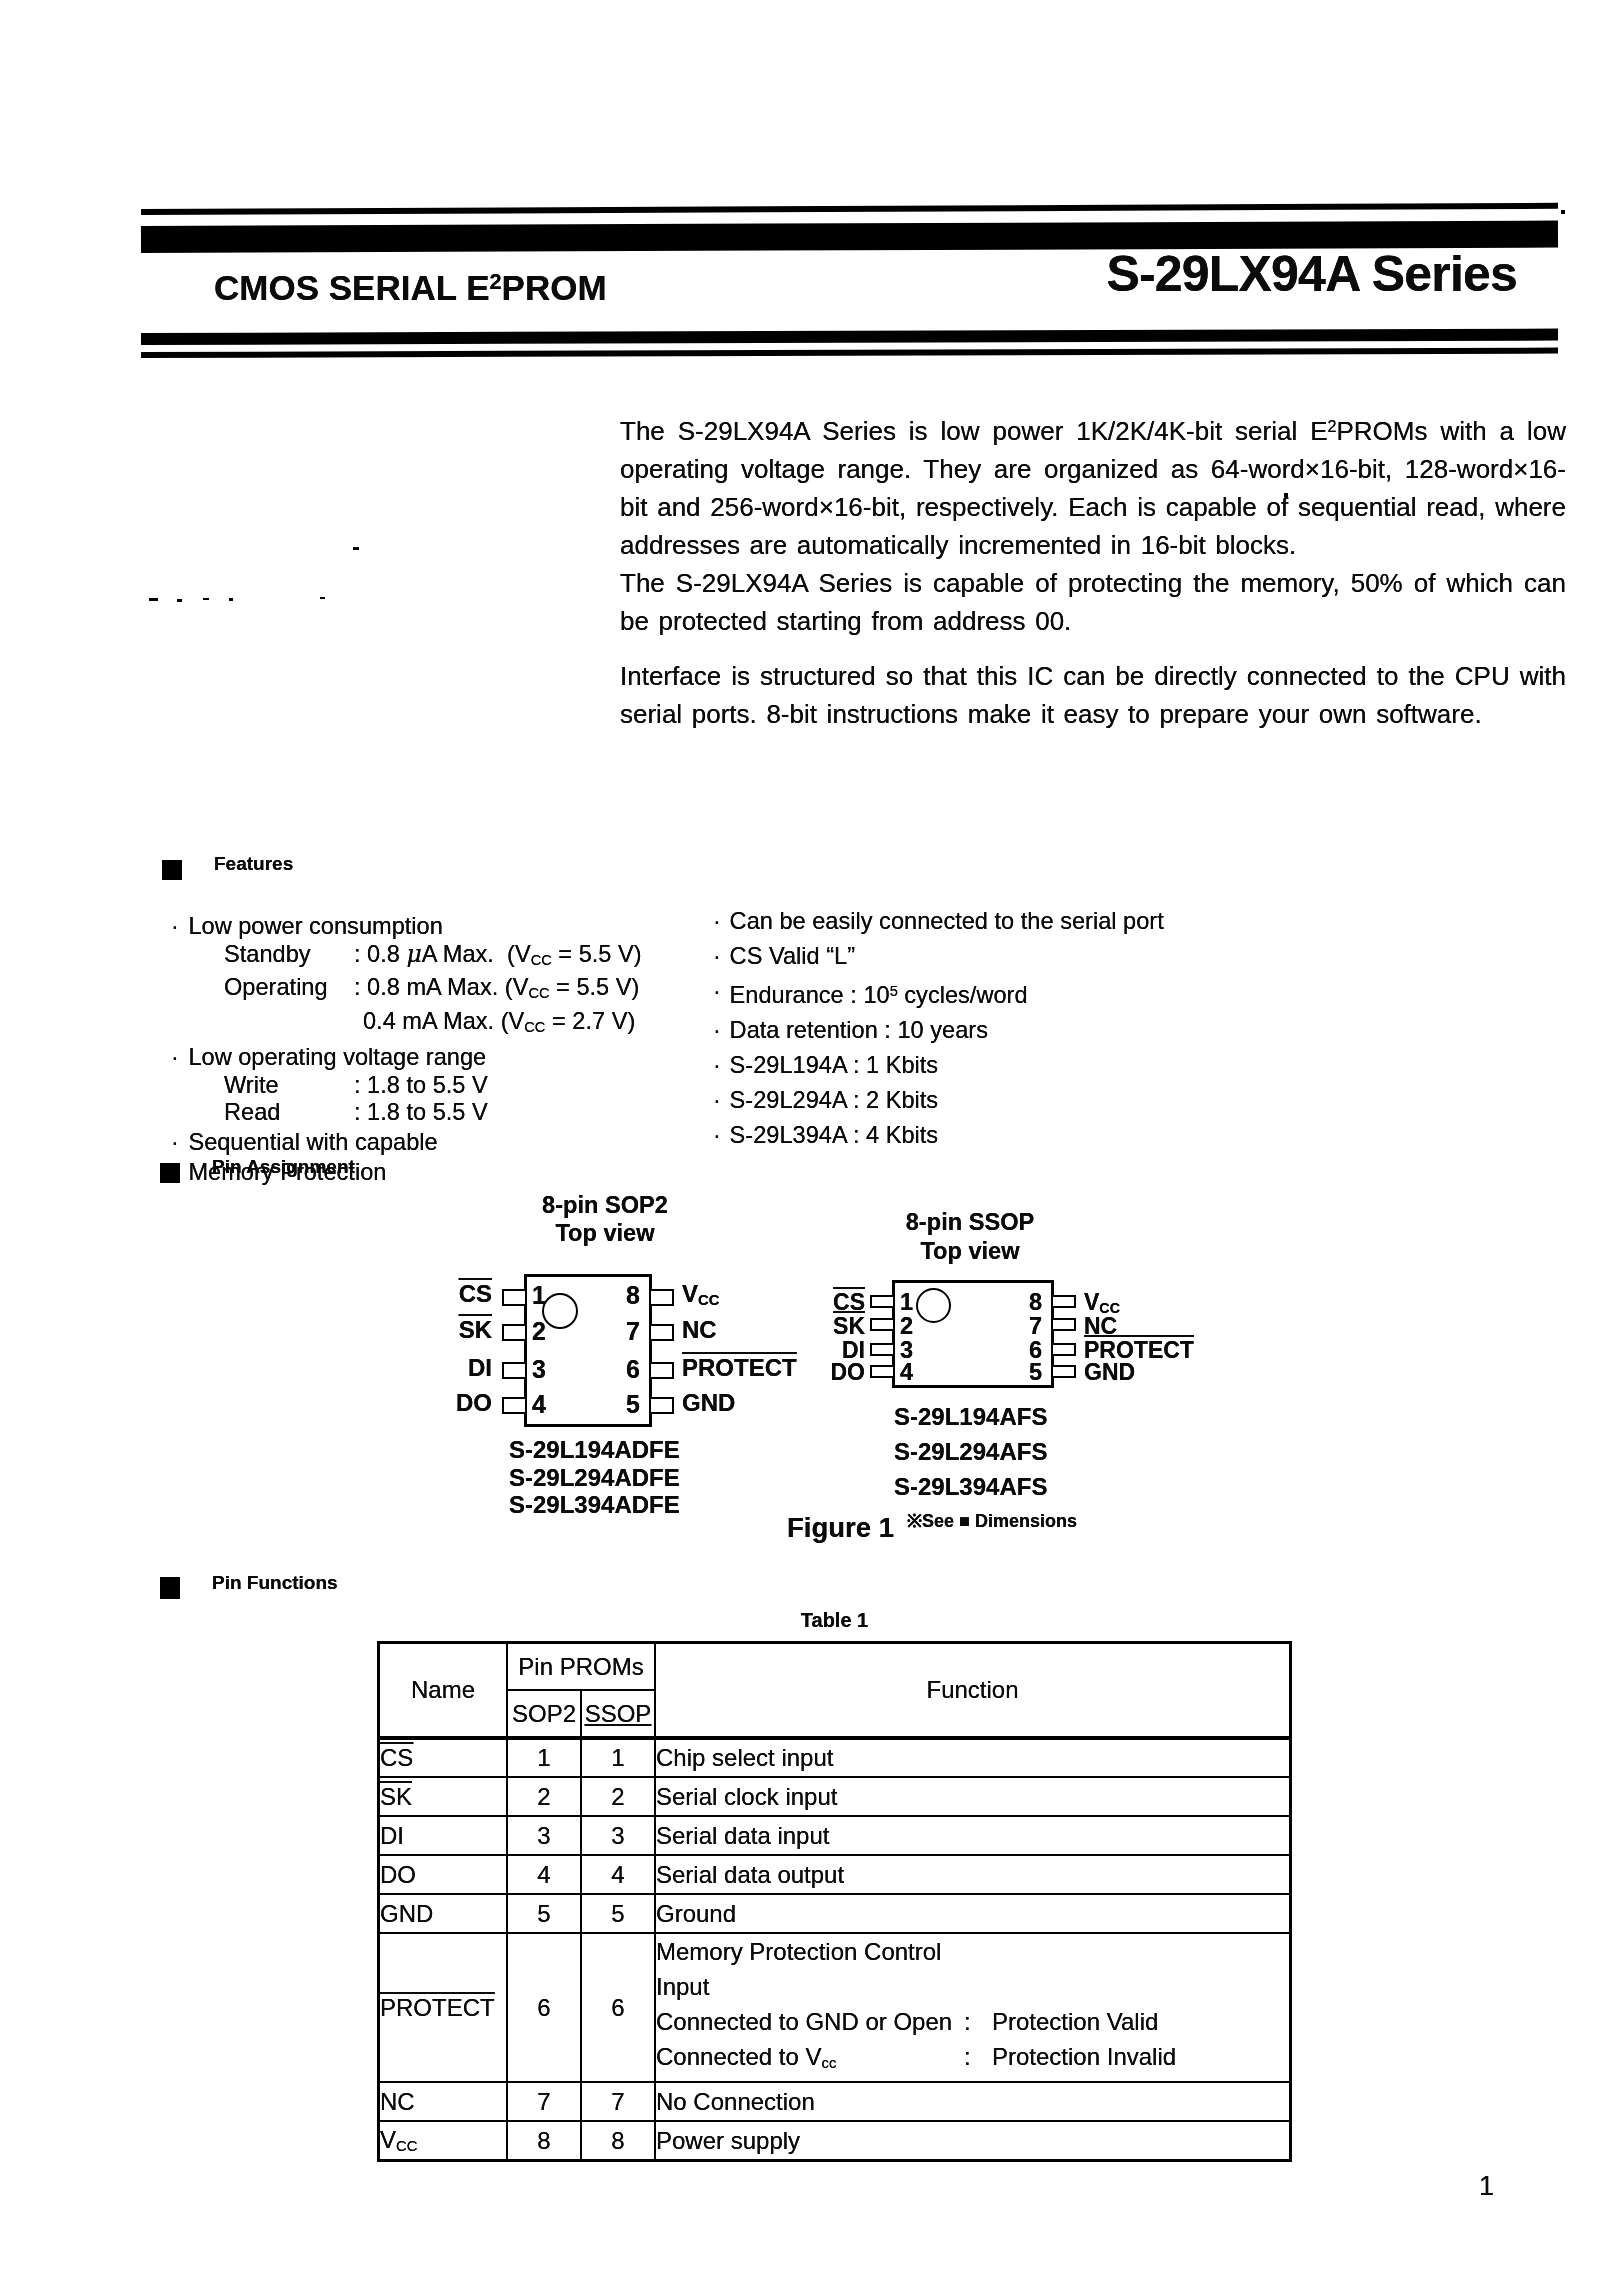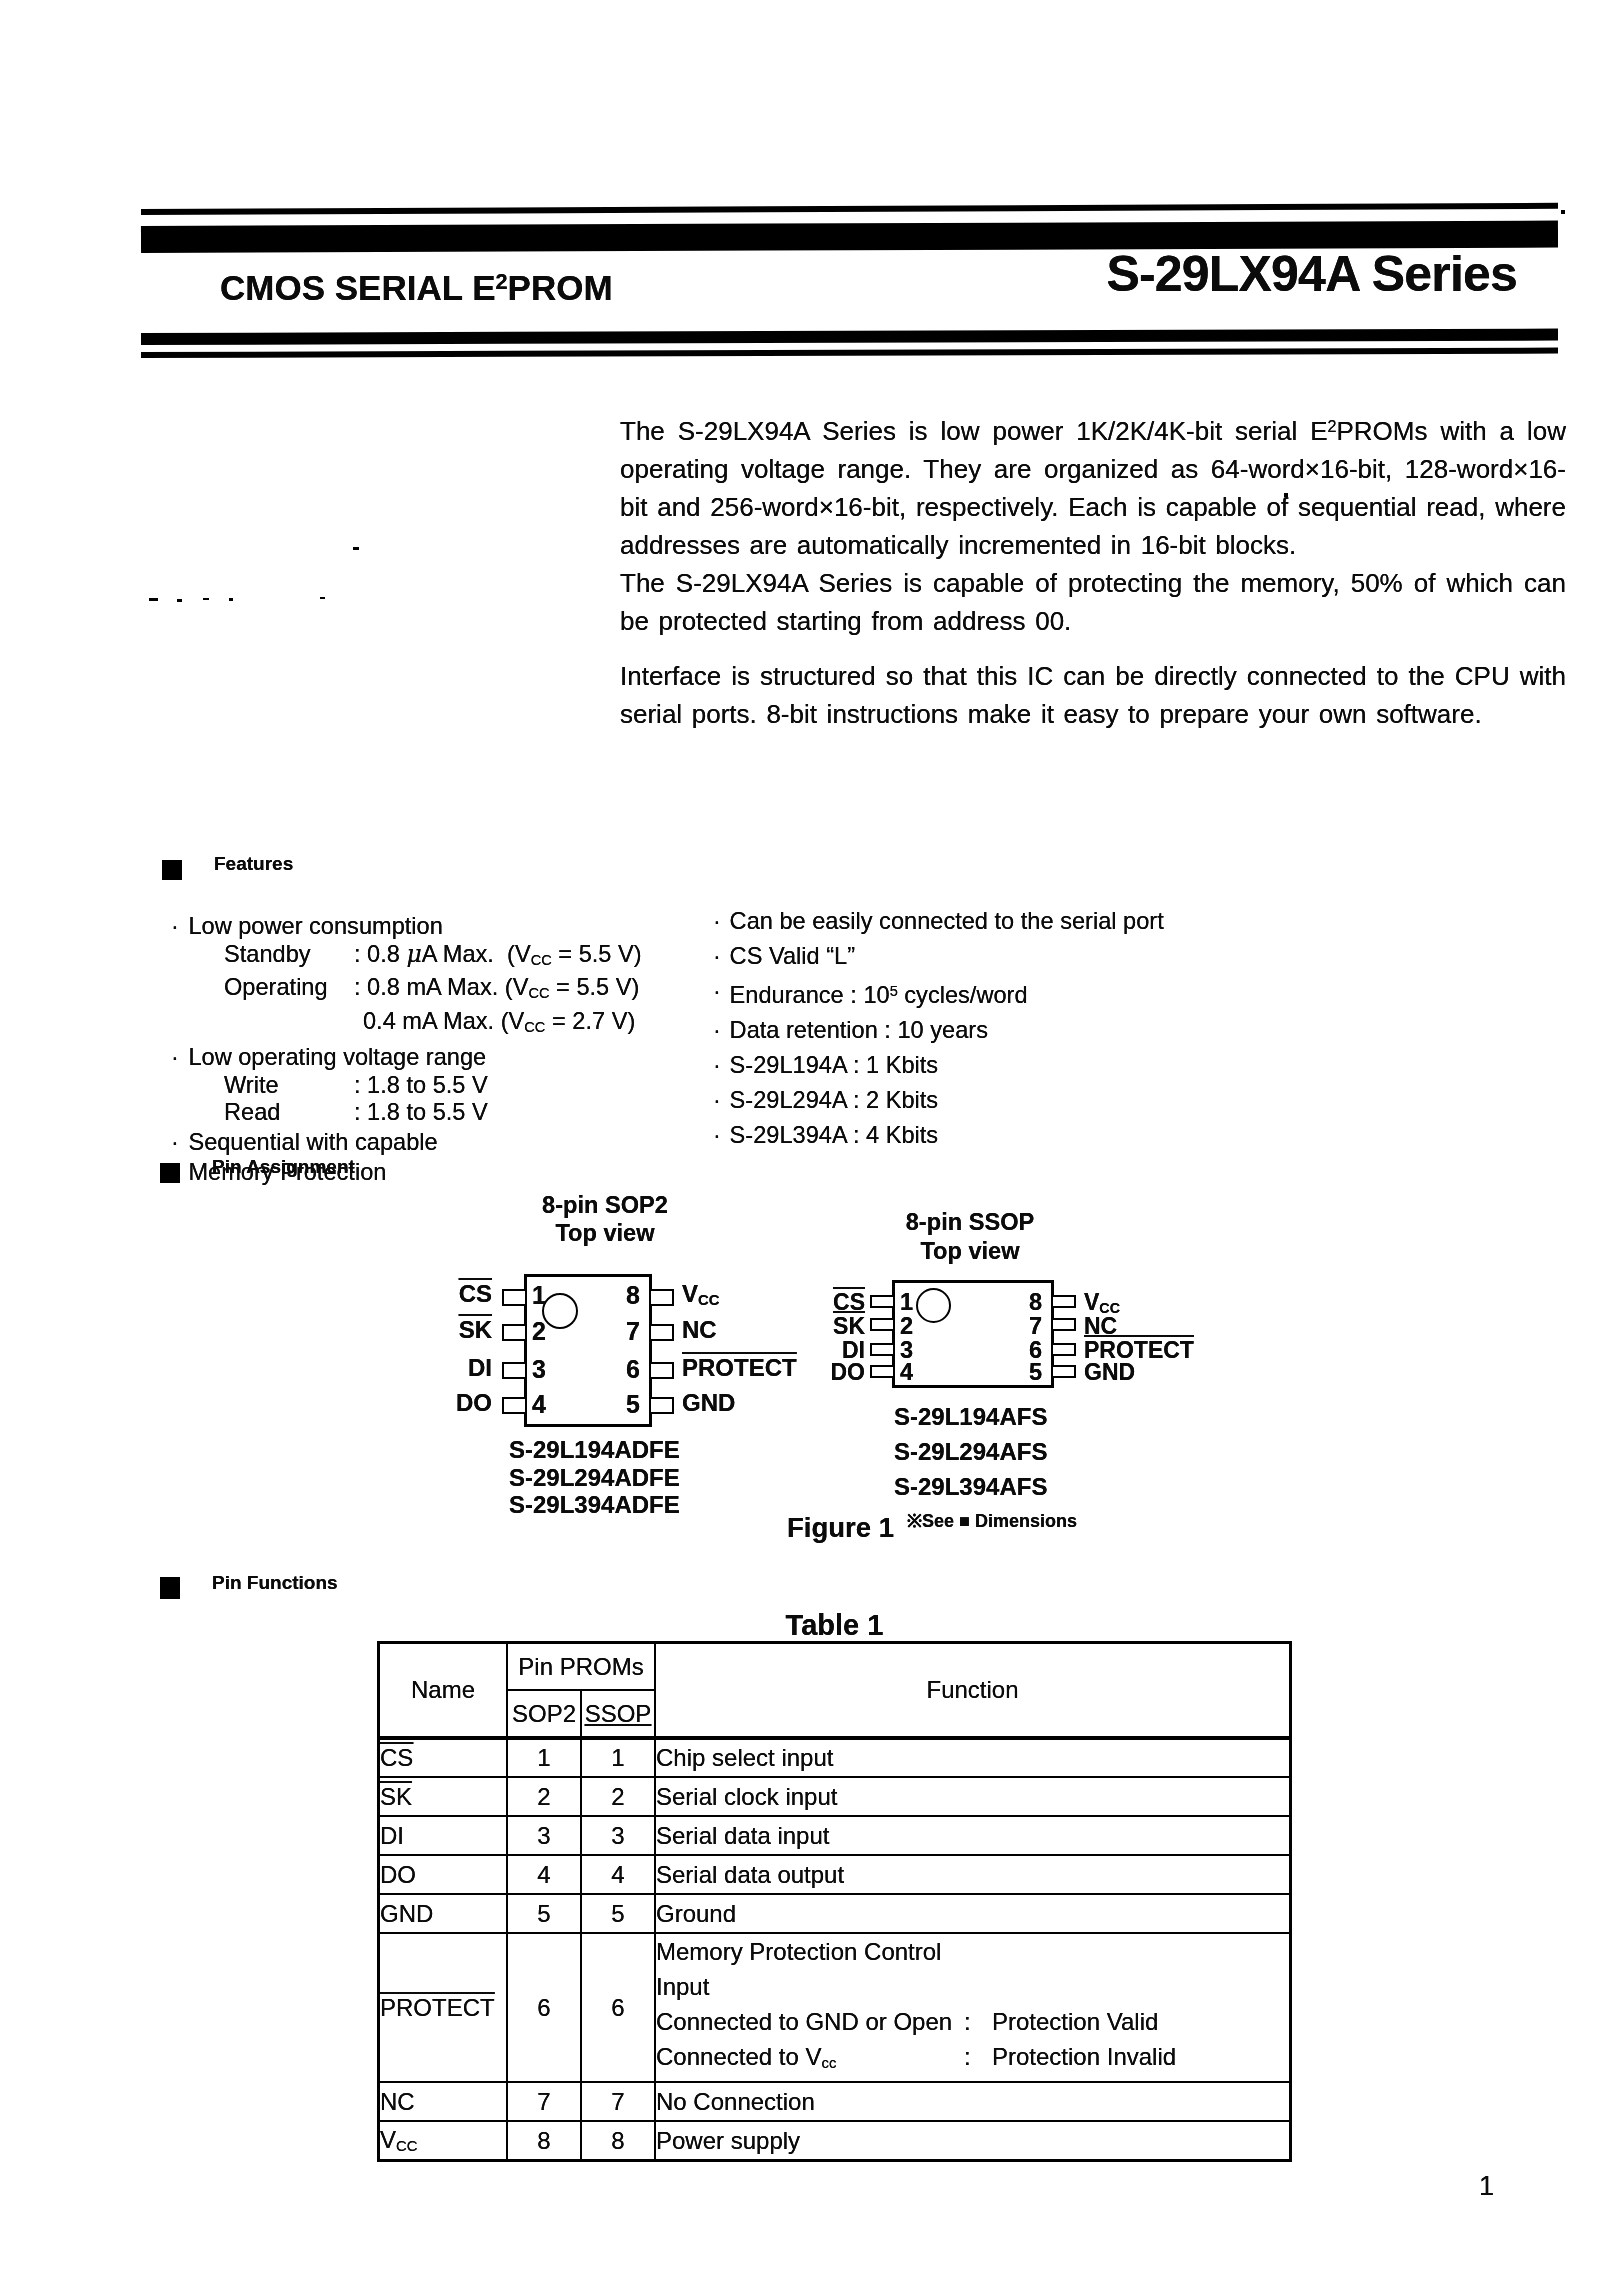--- a/index.html
+++ b/index.html
@@ -7,21 +7,21 @@
     position:relative;
     width:1622px;height:2295px;
     background:#ffffff;
     font-family:"Liberation Sans", sans-serif;
     color:#0b0b0b;
     overflow:hidden;
     text-shadow:0 0 0.3px currentColor;
   }
   .bar{position:absolute;background:#000;transform-origin:left center;}
   
-  .doc-type{position:absolute;left:220px;top:268px;font-size:35px;font-weight:700;letter-spacing:0px;white-space:nowrap;}
+  .doc-type{position:absolute;left:214px;top:268px;font-size:35px;font-weight:700;letter-spacing:0px;white-space:nowrap;}
   .series-title{position:absolute;left:848px;top:245px;width:669px;text-align:right;font-size:50px;font-weight:700;letter-spacing:-0.8px;white-space:nowrap;}
   
   .intro{position:absolute;left:620px;top:407px;width:946px;font-size:26px;line-height:38px;word-spacing:2.4px;}
   .intro p{margin:0;text-align:justify;}
   .intro p.gap{margin-top:17.3px;}
   
   .sect-marker{position:absolute;background:#000;}
   .sect-label{position:absolute;font-size:19px;font-weight:700;white-space:nowrap;}
   
   .feat-col{position:absolute;}
@@ -46,21 +46,21 @@
   .pnum.r{text-align:right;}
   .plabel{position:absolute;font-size:24px;font-weight:700;white-space:nowrap;line-height:1.05;}
   .plabel.r{text-align:right;}
   .parts{position:absolute;font-size:24px;font-weight:700;white-space:nowrap;}
   .parts div{margin:0 0 4.7px 0;}
   .sop2-parts div{line-height:27.5px;margin:0;}
   .ssop-parts div{line-height:35px;margin:0;}
   .note{position:absolute;font-size:18px;font-weight:700;white-space:nowrap;}
   .fig-caption{position:absolute;left:787px;top:1512px;font-size:27.5px;font-weight:700;}
   
-  .tbl-label{position:absolute;left:377px;top:1609px;width:915px;text-align:center;font-size:29px;font-weight:700;}
+  .tbl-label{position:absolute;left:377px;top:1609px;width:915px;text-align:center;font-size:20px;font-weight:700;}
   table.pins{position:absolute;left:377px;top:1641px;border-collapse:collapse;table-layout:fixed;width:915px;border:3.1px solid #000;}
   table.pins th, table.pins td{border:2.4px solid #000;font-size:24px;font-weight:400;padding:0;}
   table.pins thead th{font-weight:400;}
   table.pins thead{border-bottom:4.7px solid #000;}
   th.c-name{width:126px;}
   th.c-sop2{width:79px;}
   th.c-ssop{width:79px;text-decoration:underline;}
   th.c-func{width:633px;}
   tr.hr1 th{height:45px;}
   tr.hr2 th{height:45px;}

